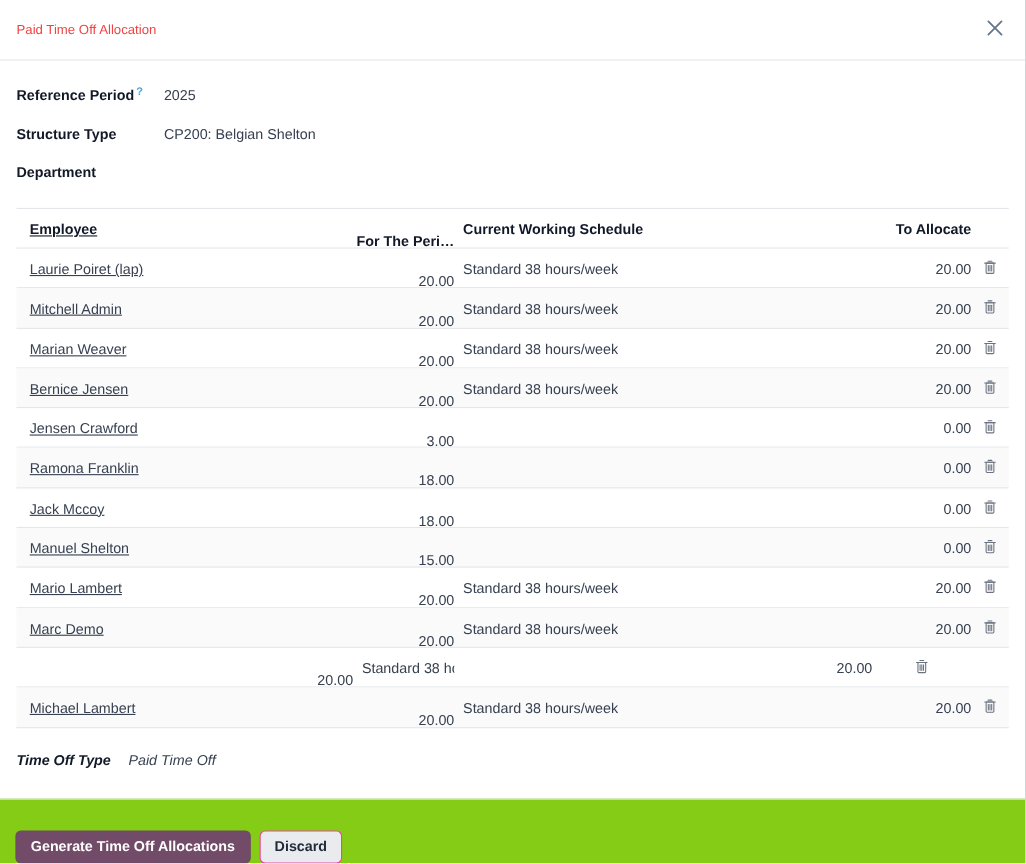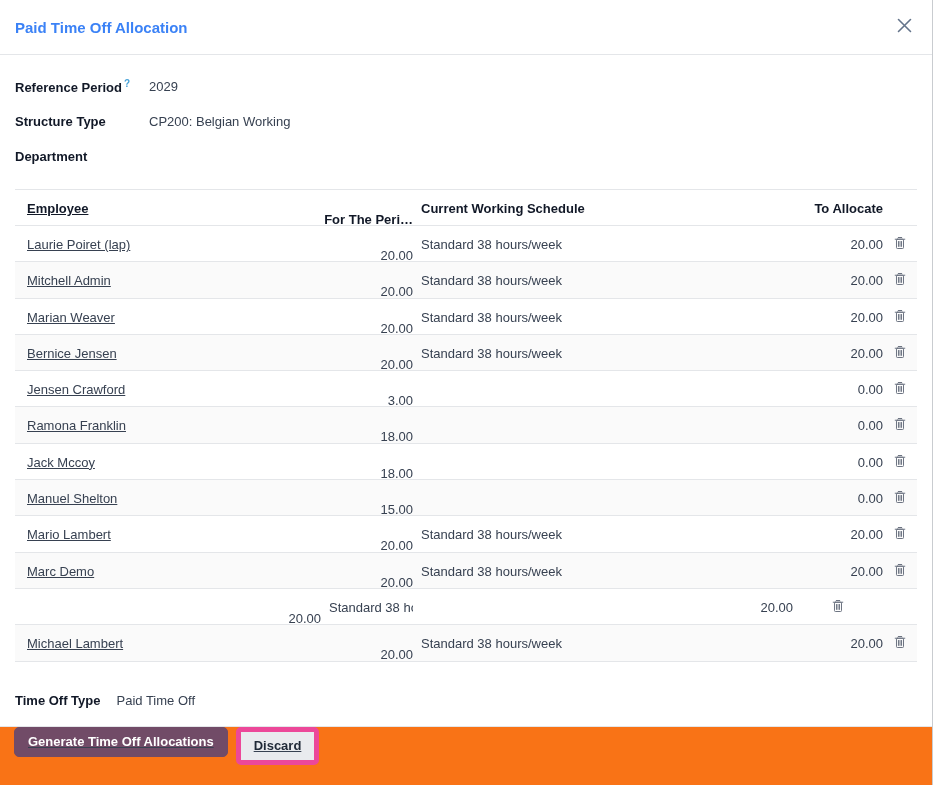--- a/index.html
+++ b/index.html
@@ -20,21 +20,21 @@
   }
   .dialog{
     width:933px;height:785px;background:#fff;position:relative;
     border-right:1px solid #c9ccd0;overflow:hidden;
   }
   
   .dlg-header{
     height:55px;border-bottom:1px solid var(--border);
     display:flex;align-items:center;padding:0 16px 0 15px;
   }
-  .dlg-title{font-size:15px;font-weight:bold;color:#3b82f6;flex:1;}
+  .dlg-title{font-size:12px;font-weight:normal;color:#ef4444;flex:1;}
   .close-btn{
     background:none;border:none;cursor:pointer;color:#64748b;
     width:24px;height:24px;display:flex;align-items:center;justify-content:center;
   }
   
   .dlg-body{padding:14px 15px 0 15px;}
   .field-row{display:grid;grid-template-columns:134px 1fr;align-items:center;height:35px;}
   .field-label{font-weight:bold;color:var(--heading);}
   .help-sup{color:var(--help);font-size:10px;vertical-align:super;margin-left:2px;cursor:pointer;font-weight:bold;}
   .field-value{color:var(--text);}
@@ -47,30 +47,30 @@
   }
   .t-row.head{height:36px;font-weight:bold;color:var(--heading);}
   .t-row.alt{background:var(--row-alt);}
   .c-emp{padding-left:12px;overflow:hidden;white-space:nowrap;text-overflow:ellipsis;text-decoration:underline;}
   .c-period{text-align:right;white-space:nowrap;margin-top:22px;}
   .c-sched{padding-left:8px;overflow:hidden;white-space:nowrap;}
   .c-alloc{text-align:right;white-space:nowrap;}
   .c-trash{display:flex;justify-content:center;align-items:center;}
   .trash-btn{background:none;border:none;cursor:pointer;color:var(--icon);display:flex;align-items:center;padding:2px;}
   
-  .tot-row{display:flex;align-items:flex-end;gap:16px;height:35px;margin-top:11px;}
+  .tot-row{display:flex;align-items:center;gap:16px;height:35px;margin-top:11px;font-style:italic;}
   
   .dlg-footer{
     position:absolute;left:0;right:0;bottom:0;height:59px;
     border-top:1px solid var(--border);
-    display:flex;align-items:flex-start;padding:0 14px;gap:8px;background:#f97316;text-decoration:underline;
+    display:flex;align-items:flex-end;padding:0 14px;gap:8px;background:#84cc16;
   }
   .btn{font-family:inherit;font-size:13px;font-weight:bold;border-radius:5px;padding:7px 13px;cursor:pointer;line-height:1.1;}
   .btn-primary{background:var(--primary);color:#fff;border:1px solid var(--primary);}
-  .btn-secondary{background:var(--secondary-bg);color:#1f2937;border:5px solid #ec4899;}
+  .btn-secondary{background:var(--secondary-bg);color:#1f2937;border:1px solid #ec4899;}
 </style>
 </head>
 <body>
 
 <div class="dialog">
 
   <div class="dlg-header">
     <div class="dlg-title">Paid Time Off Allocation</div>
     <button class="close-btn" aria-label="Close">
       <span>
@@ -78,26 +78,26 @@
             <path d="M1.5 1.5 L13.5 13.5 M13.5 1.5 L1.5 13.5" stroke="#64748b" stroke-width="1.6" stroke-linecap="round"></path>
           </svg>
       </span>
     </button>
   </div>
 
   <div class="dlg-body">
 
     <div class="field-row">
       <span class="field-label"><span>Reference Period</span><sup class="help-sup">?</sup></span>
-      <span class="field-value">2029</span>
+      <span class="field-value">2025</span>
     </div>
 
     <div class="field-row">
       <span class="field-label">Structure Type</span>
-      <span class="field-value">CP200: Belgian Working</span>
+      <span class="field-value">CP200: Belgian Shelton</span>
     </div>
 
     <div class="field-row">
       <span class="field-label">Department</span>
       <span class="field-value"></span>
     </div>
 
     <div class="alloc-table">
       <div class="t-row head">
         <div class="c-emp">Employee</div>

